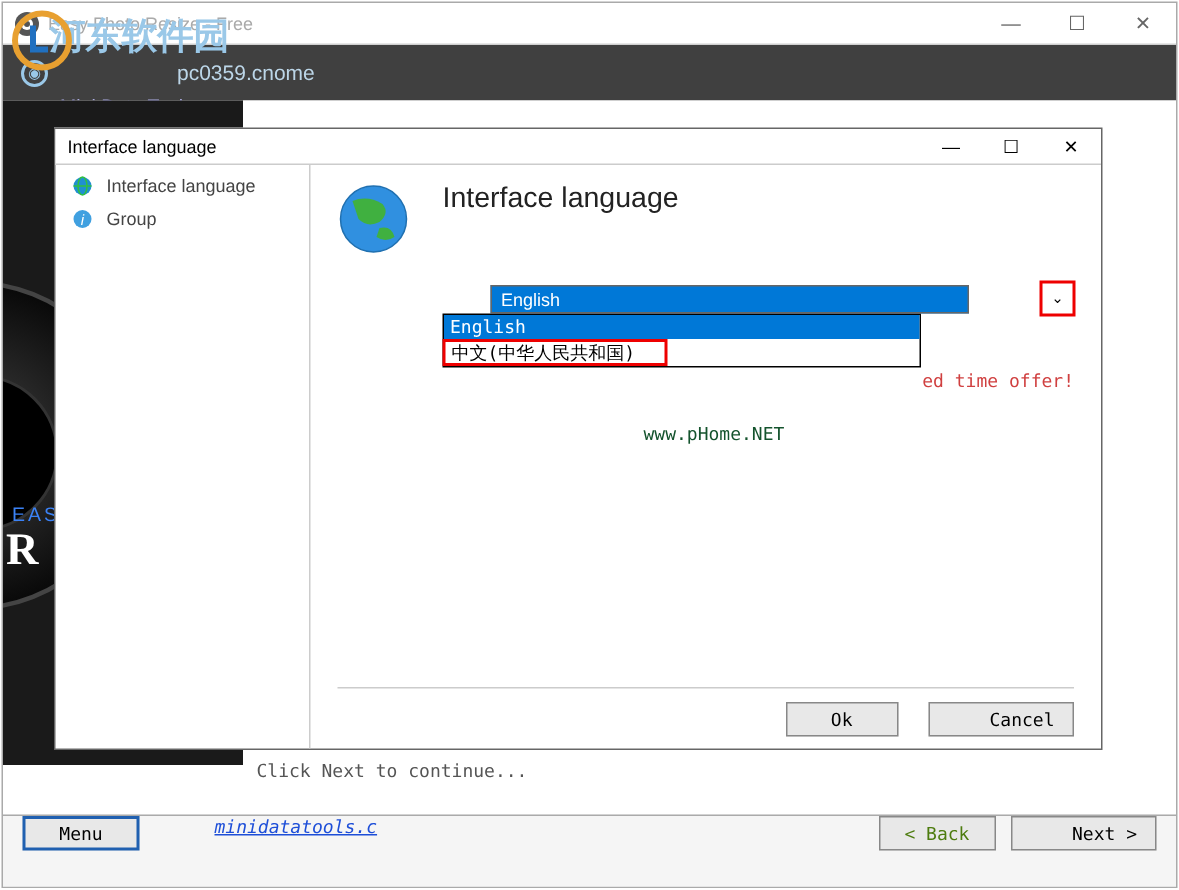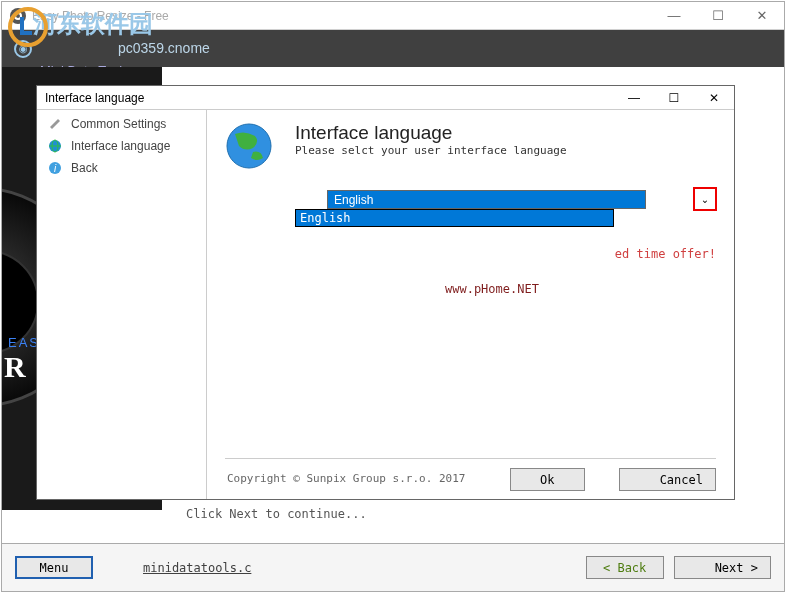--- a/index.html
+++ b/index.html
@@ -23,27 +23,27 @@
     .sub-text { position: absolute; left: 174px; top: 65px; font-size: 12px; color: #888; }
     
     .content { display: flex; height: 443px; }
     .left-panel { width: 160px; background: #1a1a1a; position: relative; overflow: hidden; }
     .lens-bg { position: absolute; width: 220px; height: 220px; left: -130px; top: 120px; border-radius: 50%; background: radial-gradient(circle, #2a2a2a 30%, #0a0a0a 70%); border: 3px solid #444; }
     .lens-bg::after { content: ""; position: absolute; width: 100px; height: 100px; left: 60px; top: 60px; border-radius: 50%; background: #000; border: 2px solid #333; }
     .easy-txt { position: absolute; left: 6px; top: 268px; color: #3b82f6; font-size: 13px; letter-spacing: 2px; }
     .r-txt { position: absolute; left: 2px; top: 283px; color: #fff; font-size: 30px; font-weight: bold; font-family: "Times New Roman", serif; }
     
     .right-panel { flex: 1; background: #fff; padding: 0; position: relative; }
-    .status-area { position: absolute; left: 184px; top: 505px; font-size: 12px; color: #555; font-family: monospace; }
+    .status-area { position: absolute; left: 169px; top: 505px; font-size: 12px; color: #555; font-family: monospace; }
     
-    .bottom-bar { position: absolute; left: 0; right: 0; bottom: 0; height: 48px; border-top: 1px solid #aaa; background: #f5f5f5; display: flex; align-items: center; padding: 0 13px; }
+    .bottom-bar { position: absolute; left: 0; right: 0; bottom: 0; height: 48px; border-top: 1px solid #aaa; background: #f5f5f5; display: flex; align-items: flex-start; padding: 0 13px; }
     .bb-btn { height: 23px; min-width: 78px; border: 1px solid #888; background: #e8e8e8; font-size: 12px; padding: 0 12px; cursor: pointer; font-family: monospace; }
     .bb-btn.menu { border: 2px solid #2060b0; margin-right: 50px; }
     .bb-btn.disabled { color: #4d7c0f; }
-    .bb-link { color: #404040; font-size: 12px; text-decoration: underline; font-family: monospace; }
+    .bb-link { color: #1d4ed8; font-size: 12px; text-decoration: underline; font-family: monospace; font-style: italic; }
     .spacer { flex: 1; }
     .bb-btn + .bb-btn { margin-left: 10px; padding-left: 40px; }
     
     
     .dialog { position: absolute; left: 36px; top: 85px; width: 699px; height: 415px; background: #fff; border: 1px solid #666; z-index: 100; display: flex; flex-direction: column; }
     .dlg-titlebar { height: 24px; background: #fff; border-bottom: 1px solid #ccc; display: flex; align-items: center; padding-left: 8px; font-size: 12px; }
     .dlg-title { flex: 1; }
     .dlg-win-btn { width: 40px; height: 24px; display: flex; align-items: center; justify-content: center; font-size: 12px; cursor: pointer; }
     .dlg-body { flex: 1; display: flex; }
     .dlg-sidebar { width: 170px; border-right: 1px solid #ccc; padding-top: 3px; }
@@ -55,24 +55,24 @@
     .dlg-h1 { font-size: 19px; font-weight: normal; color: #222; font-family: Arial, sans-serif; }
     .dlg-sub { font-size: 11px; color: #333; font-family: monospace; }
     .lang-select-wrap { position: relative; margin-left: 70px; margin-top: 6px; padding-left: 32px; }
     .combobox { width: 319px; height: 19px; background: #0078d7; color: #fff; font-size: 12px; padding: 0 6px; display: flex; align-items: center; border: 1px solid #666; font-family: monospace; }
     .combo-arrow { position: absolute; right: -1px; top: -3px; width: 24px; height: 24px; border: 2px solid #e00; display: flex; align-items: center; justify-content: center; font-size: 10px; background: #fff; color: #000; }
     .dropdown { position: absolute; top: 19px; left: 0; width: 319px; border: 1px solid #000; background: #fff; z-index: 10; }
     .dd-item { height: 16px; padding: 0 4px; font-size: 12px; font-family: monospace; display: flex; align-items: center; cursor: pointer; }
     .dd-item.selected { background: #0078d7; color: #fff; }
     .dd-item.highlight { border: 2px solid #e00; width: 150px; margin-left: -1px; height: 18px; position: relative; z-index: 2; }
     .offer-text { position: absolute; right: 18px; top: 104px; font-size: 12px; color: #d04040; font-family: monospace; margin-top: 33px; }
-    .phome-wm { position: absolute; left: 238px; top: 172px; font-size: 12px; color: #7f1d1d; font-family: monospace; pointer-events: none; }
+    .phome-wm { position: absolute; left: 222px; top: 172px; font-size: 12px; color: #14532d; font-family: monospace; pointer-events: none; }
     .copyright { position: absolute; left: 20px; bottom: 14px; font-size: 11px; color: #666; font-family: monospace; }
     .dlg-separator { position: absolute; left: 18px; right: 18px; bottom: 40px; border-top: 1px solid #ccc; }
-    .dlg-footer-btns { position: absolute; right: 18px; bottom: 8px; display: flex; gap: 24px; }
+    .dlg-footer-btns { position: absolute; right: 18px; bottom: 8px; display: flex; gap: 10px; }
     .dlg-footer-btns .bb-btn { min-width: 75px; }
   </style>
 </head>
 <body>
 
 <div class="main-window">
   <div class="main-titlebar">
     <div class="tb-icon">
       <svg viewBox="0 0 10 10">
           <circle cx="5" cy="5" r="4" fill="#fff"></circle>
@@ -129,75 +129,66 @@
     <span class="dlg-title">Interface language</span>
     <div class="dlg-win-btn">—</div>
     <div class="dlg-win-btn">☐</div>
     <div class="dlg-win-btn">✕</div>
   </div>
   <div class="dlg-body">
     <div class="dlg-sidebar">
       <div class="sb-item">
         <span class="sb-icon">
           <svg width="14" height="14" viewBox="0 0 14 14">
-              <path d="M10 2 L12 4 L6 10 L4 12 L2 10 L8 4 Z" fill="#999"></path>
-            </svg>
-        </span>
-        <span>Common Settings</span>
-      </div>
-      <div class="sb-item">
-        <span class="sb-icon">
-          <svg width="14" height="14" viewBox="0 0 14 14">
               <circle cx="7" cy="7" r="6" fill="#2090d0"></circle>
               <ellipse cx="7" cy="7" rx="3" ry="6" fill="none" stroke="#30c040" stroke-width="1"></ellipse>
               <path d="M1 7 L13 7" stroke="#30c040"></path>
             </svg>
         </span>
         <span>Interface language</span>
       </div>
       <div class="sb-item">
         <span class="sb-icon">
           <svg width="14" height="14" viewBox="0 0 14 14">
               <circle cx="7" cy="7" r="6" fill="#40a0e0"></circle>
               <text x="7" y="11" text-anchor="middle" fill="#fff" font-size="10" font-style="italic" font-family="serif">i</text>
             </svg>
         </span>
-        <span>Back</span>
+        <span>Group</span>
       </div>
     </div>
     <div class="dlg-main">
       <div class="dlg-header-row">
         <div class="globe-icon">
           <svg width="48" height="48" viewBox="0 0 48 48">
             <circle cx="24" cy="24" r="22" fill="#3090e0"></circle>
             <path d="M10 12 Q20 8 30 14 Q35 20 28 26 Q20 30 14 24 Z" fill="#40b040"></path>
             <path d="M28 30 Q36 28 38 36 Q32 40 26 36 Z" fill="#40b040"></path>
             <ellipse cx="24" cy="24" rx="22" ry="22" fill="none" stroke="#2070b0" stroke-width="1"></ellipse>
           </svg>
         </div>
         <div>
           <div class="dlg-h1">Interface language</div>
-          <div class="dlg-sub">Please selct your user interface language</div>
         </div>
       </div>
 
       <div class="lang-select-wrap">
         <div class="combobox">
           <span>English</span>
         </div>
         <div class="combo-arrow">⌄</div>
         <div class="dropdown">
           <div class="dd-item selected">English</div>
+          <div class="dd-item highlight">中文(中华人民共和国)</div>
         </div>
       </div>
 
       <div class="offer-text">ed time offer!</div>
       <div class="phome-wm">www.pHome.NET</div>
 
       <div class="dlg-separator"></div>
-      <div class="copyright">Copyright © Sunpix Group s.r.o. 2017</div>
       <div class="dlg-footer-btns">
         <button class="bb-btn">Ok</button>
         <button class="bb-btn">Cancel</button>
       </div>
     </div>
   </div>
 </div>
 
 </body></html>

